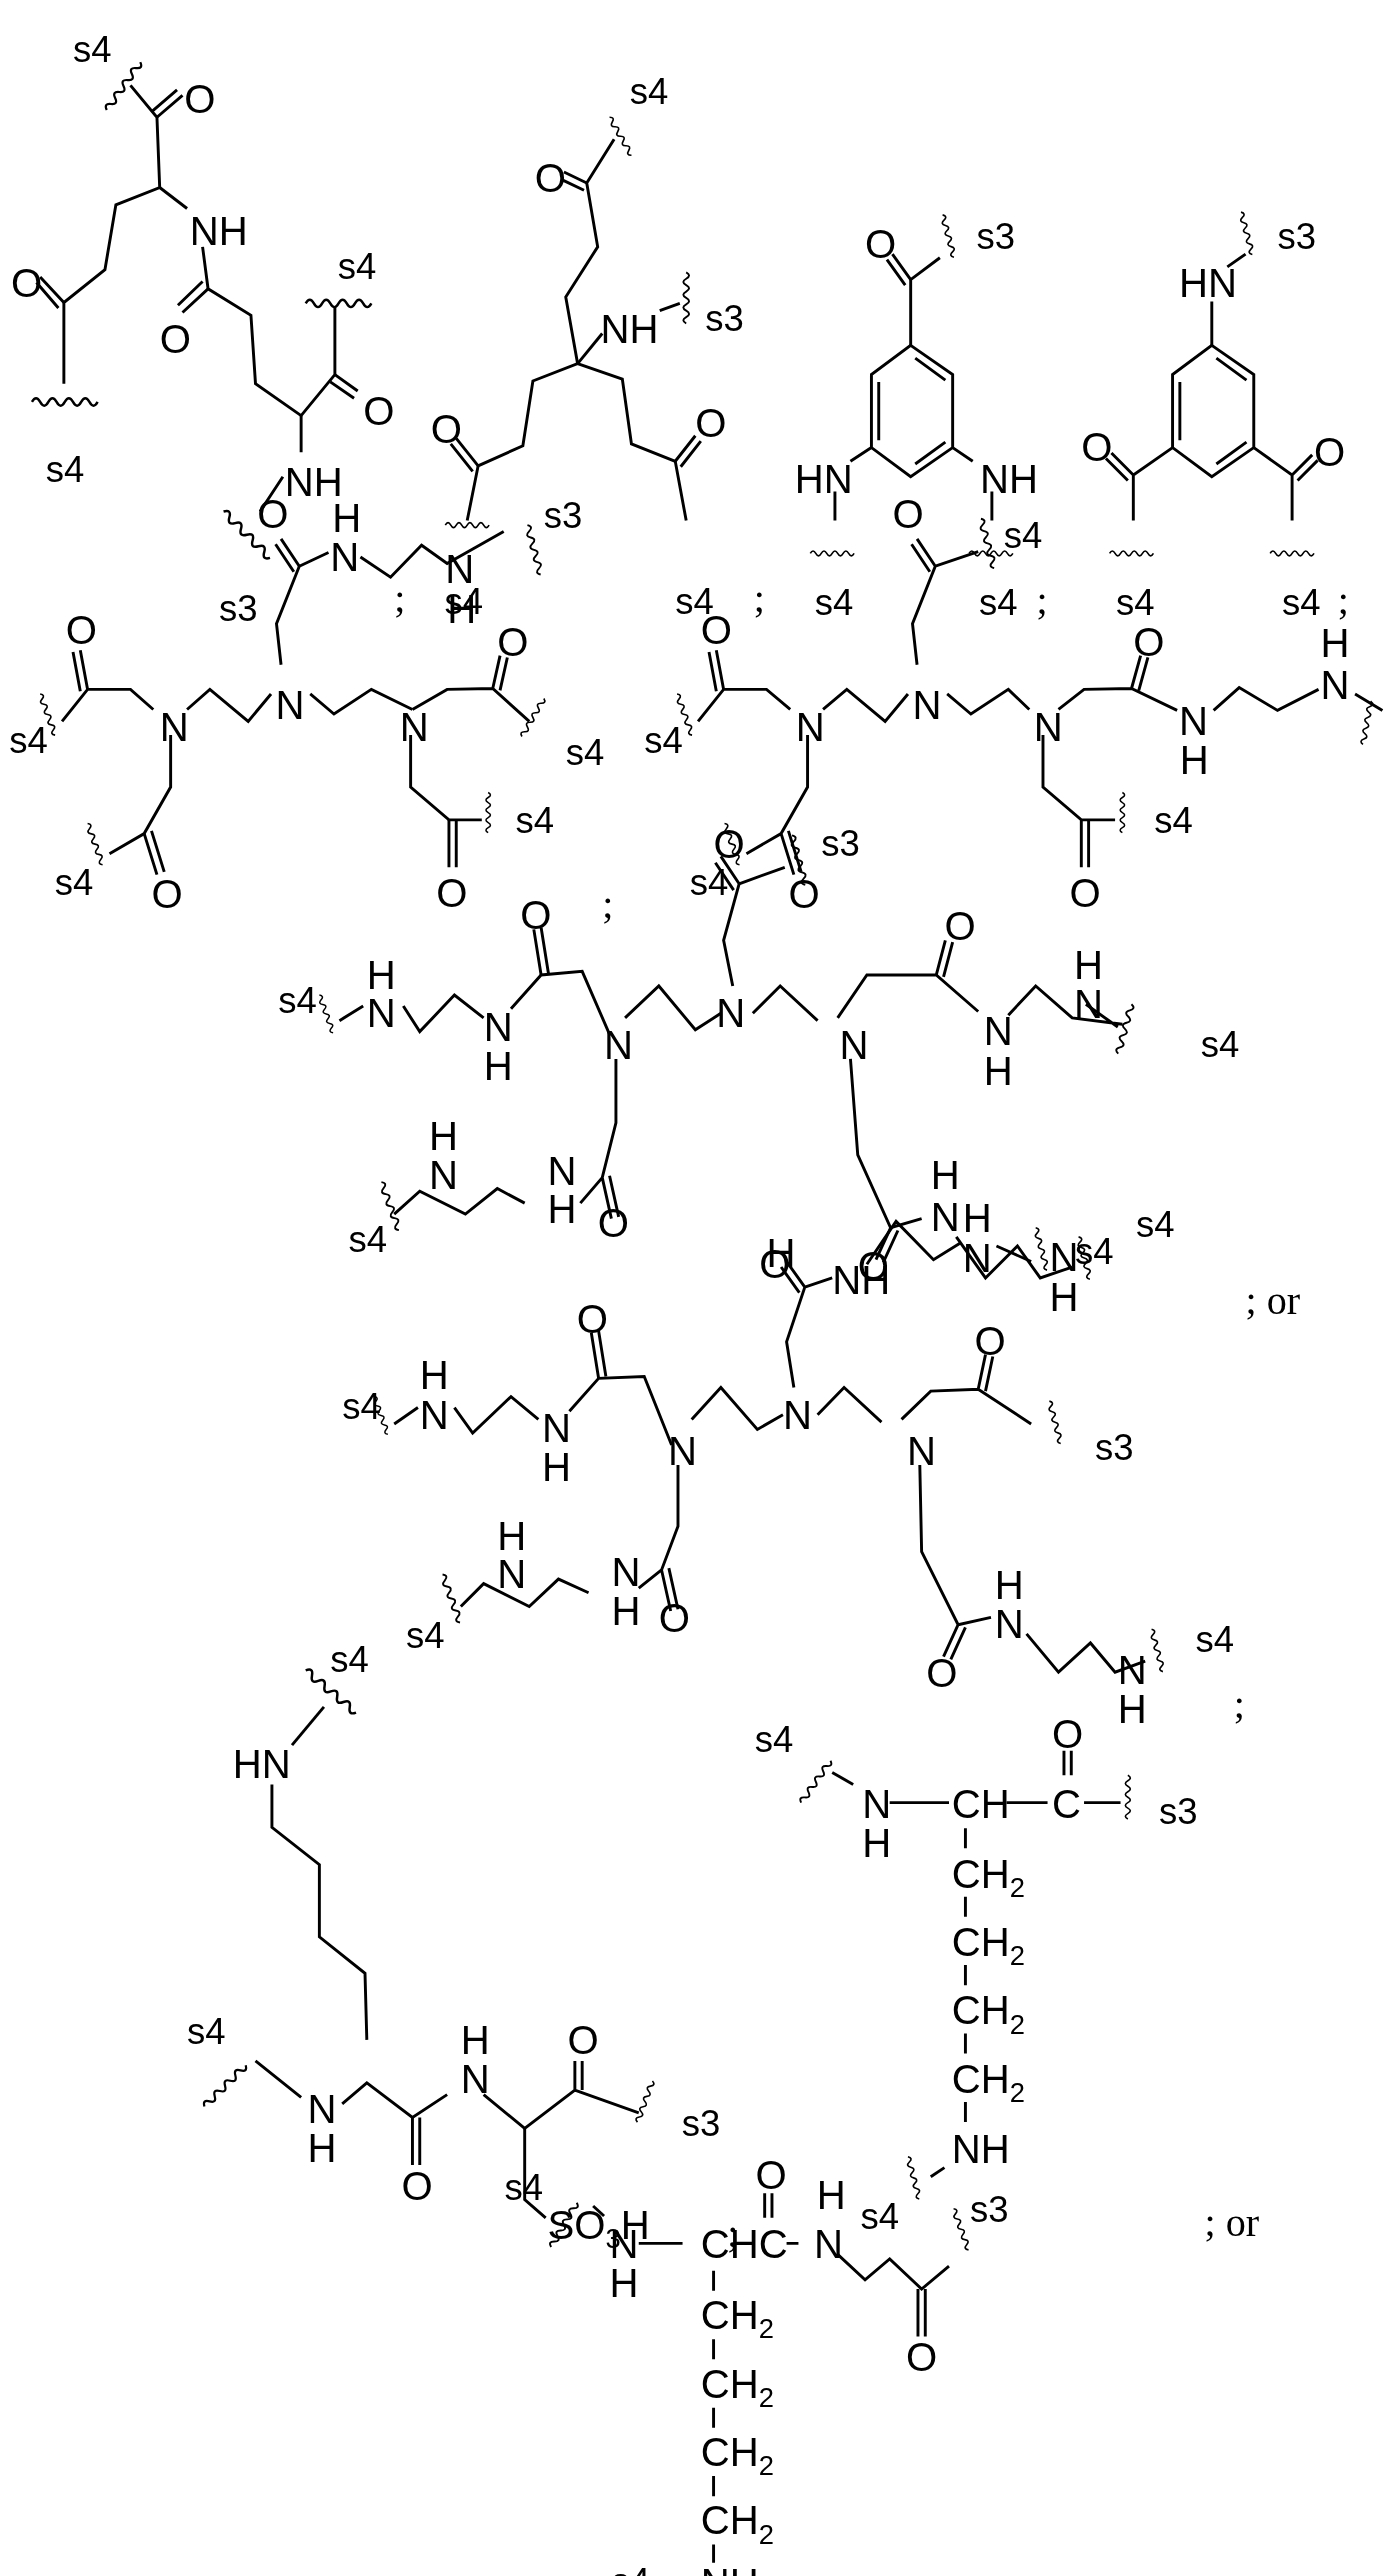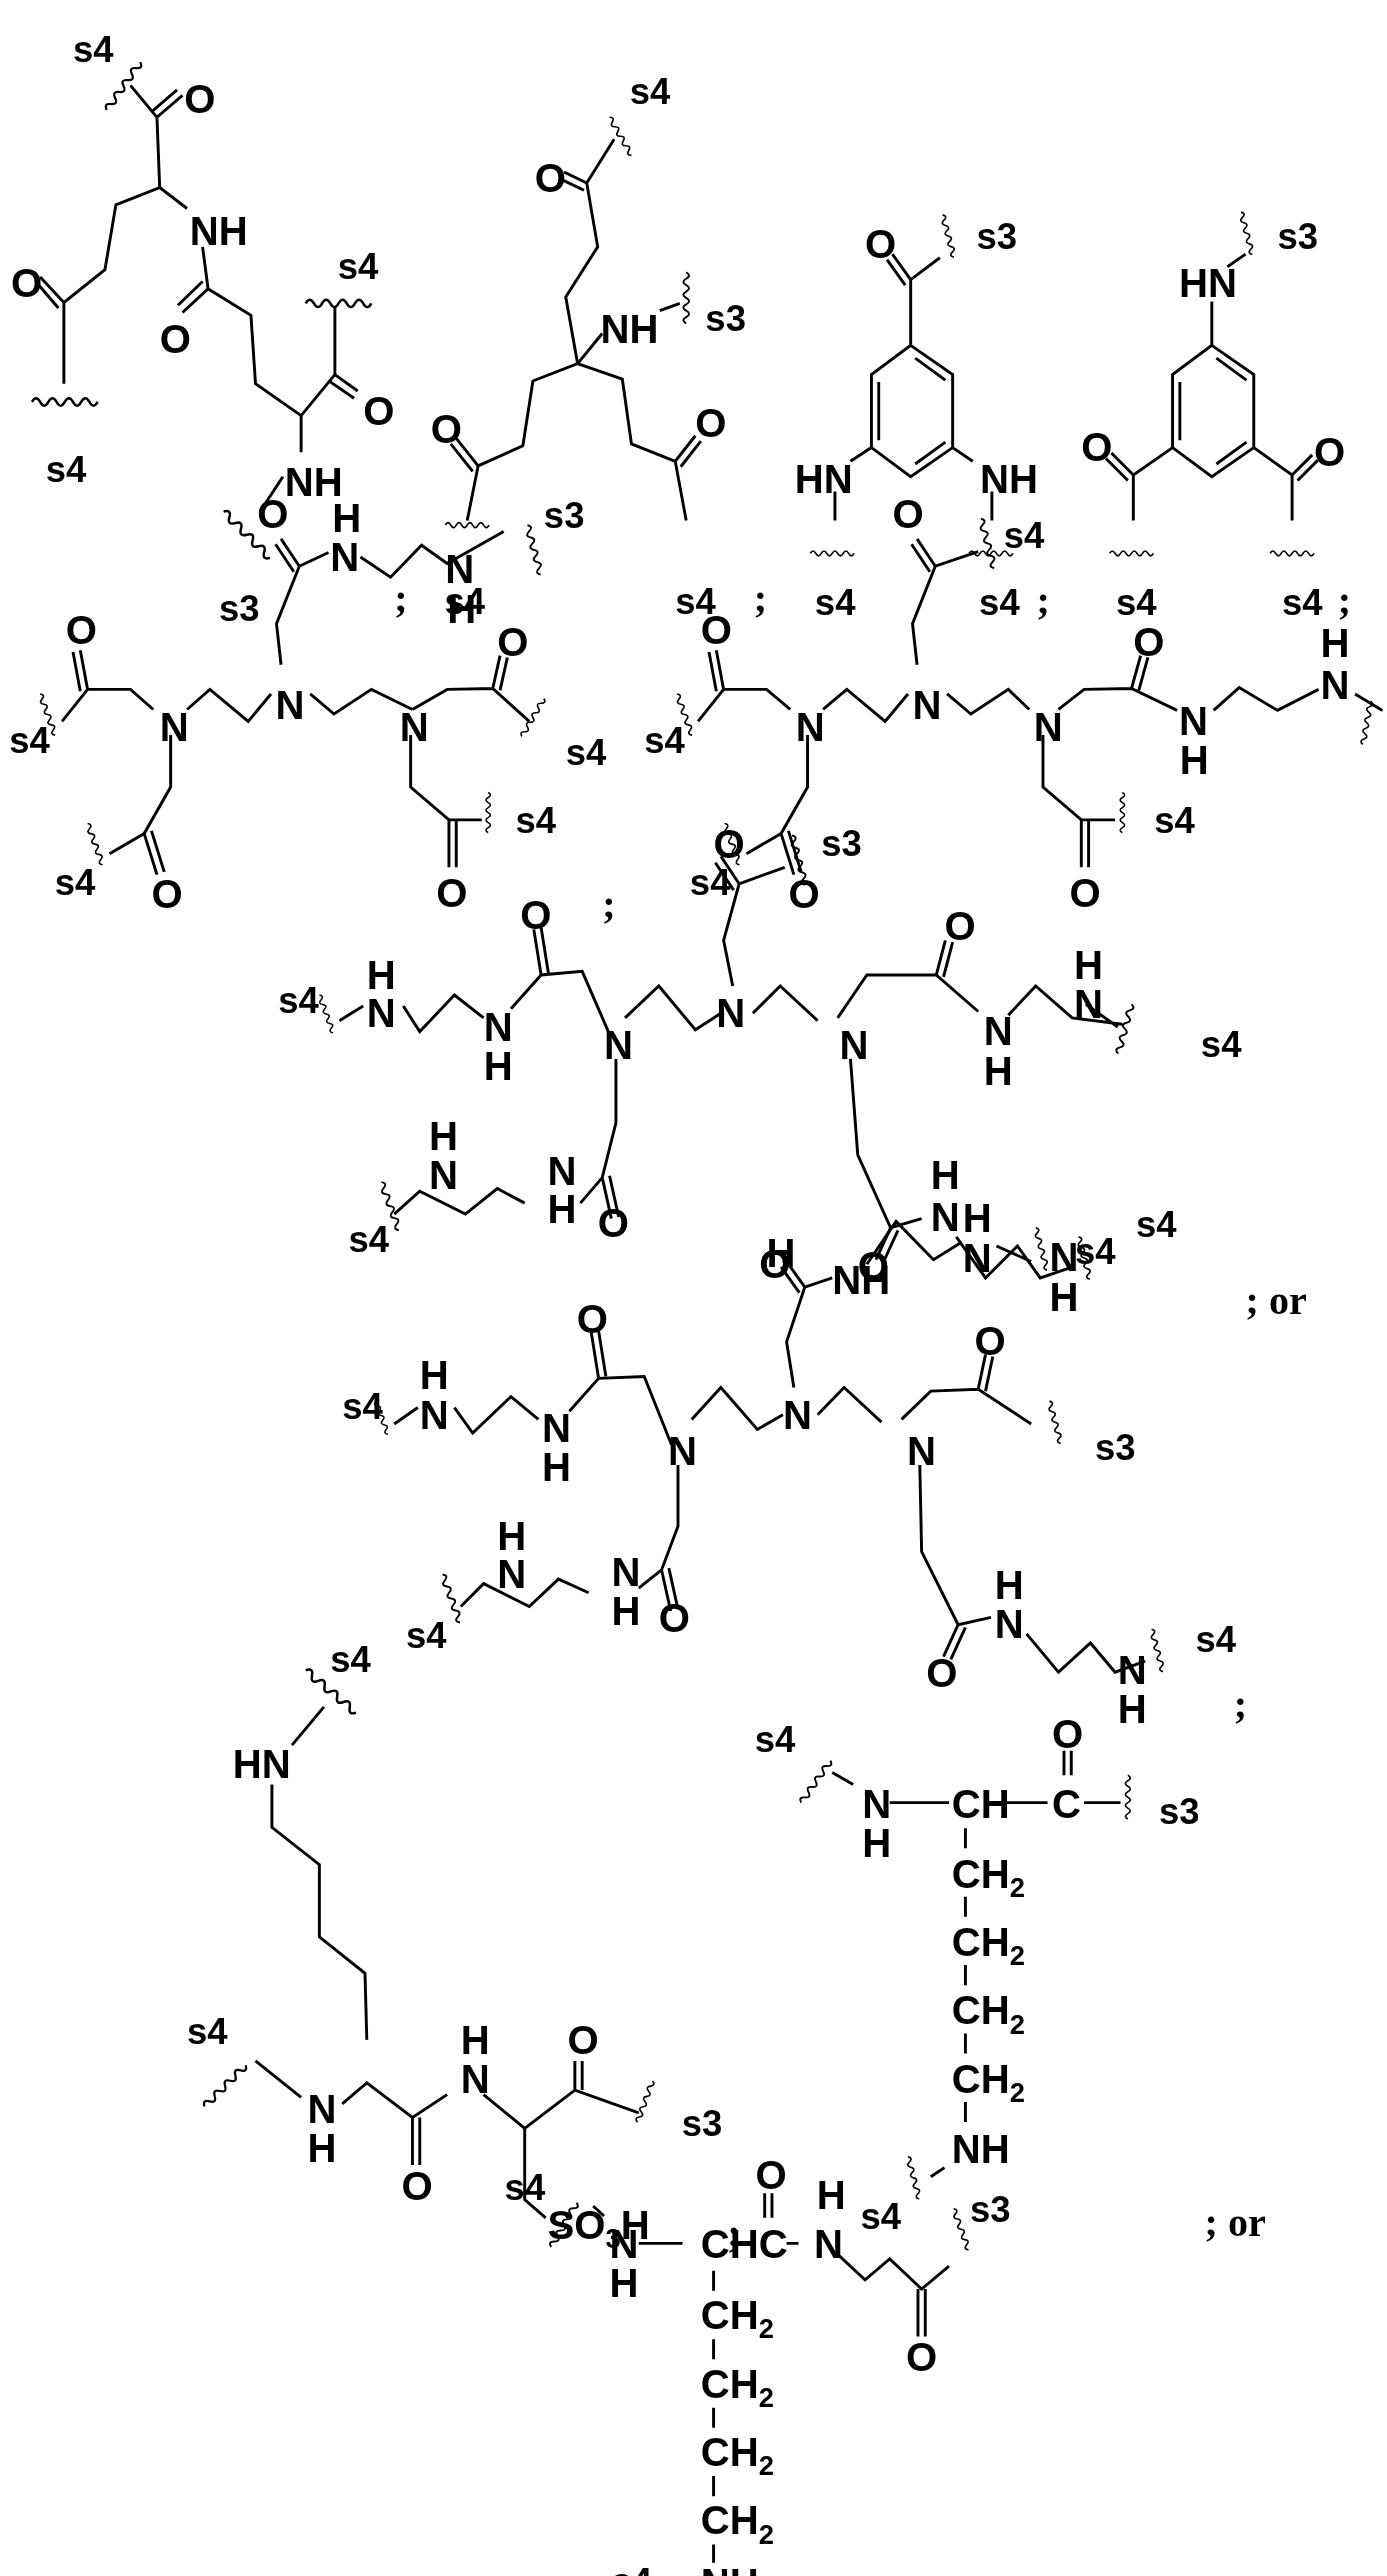--- a/index.html
+++ b/index.html
@@ -1,16 +1,16 @@
 <!DOCTYPE html>
 <html style="font-size:14.6px"><head>
 <meta charset="utf-8">
 <style>
   html, body { margin:0; padding:0; background:#ffffff; }
-  #canvas { position:relative; width:1387px; height:2576px; overflow:hidden; background:#ffffff;font-weight:bold; }
+  #canvas { position:relative; width:1387px; height:2576px; overflow:hidden; background:#ffffff; }
   svg { position:absolute; left:0; top:0; }
   .bond { stroke:#000; stroke-width:3.2; fill:none; stroke-linecap:butt; stroke-linejoin:miter; }
   .wavy { stroke:#000; stroke-width:3; fill:none; }
   .lbl { font-family:"Liberation Sans", sans-serif; font-size:40px; fill:#000; }
   .atom { font-family:"Liberation Sans", sans-serif; font-size:44px; fill:#000; }
   .sub { font-family:"Liberation Sans", sans-serif; font-size:30px; fill:#000; }
   .sep { font-family:"Liberation Serif", serif; font-size:44px; fill:#000; }
 </style>
 </head>
 <body>

